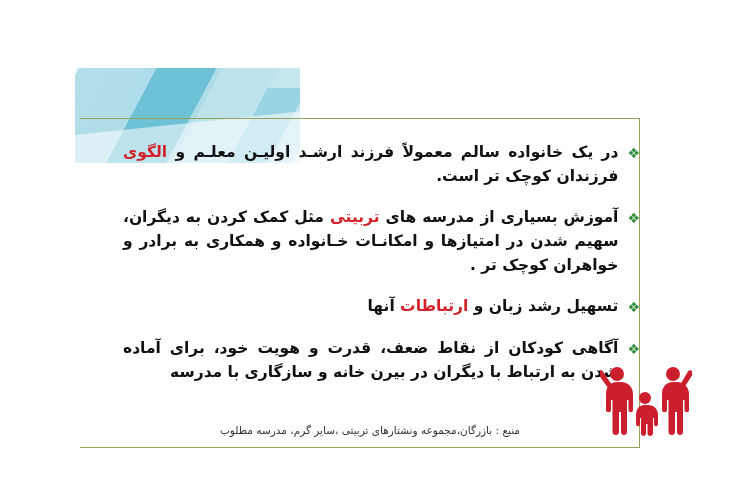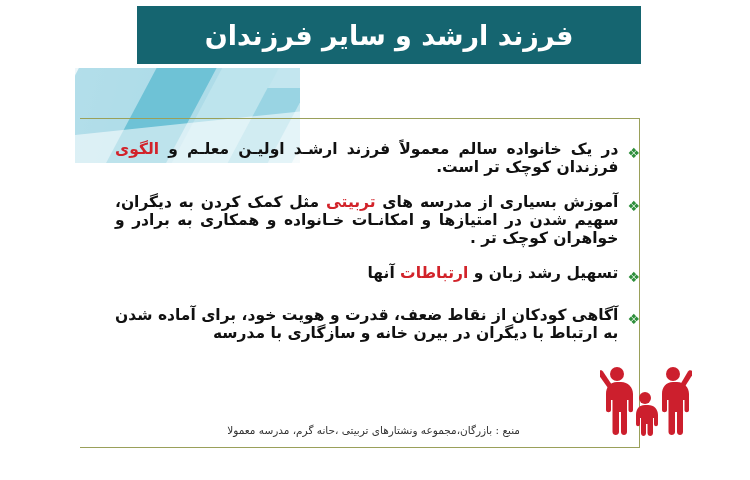--- a/index.html
+++ b/index.html
@@ -130,23 +130,24 @@
     font-size: 14px;
     line-height: 24px;
     margin-left: 9px;
     margin-top: 1px;
   }
   .bullet-text {
     flex: 1 1 auto;
     color: #111111;
     font-size: 15.5px;
     font-weight: bold;
-    line-height: 18px;
+    line-height: 24px;
     text-align: justify;
     text-align-last: right;
+    margin-left: 8px;
   }
   .bullet-text.center-last {
     text-align: right;
   }
   .hl {
     color: #d2232a;
   }
 
   
   .source-line {
@@ -176,23 +177,20 @@
     font-size: 9px;
     color: #c8c8c8;
     direction: rtl;
   }
 </style>
 </head>
 <body>
 
 <div class="slide">
 
-  <div class="title-bar">
-    <div class="title-text">فرزند ارشد و سایر فرزندان</div>
-  </div>
 
   <div class="ribbon-wrap">
     <div class="ribbon-bg"></div>
     <div class="rb1"></div>
     <div class="rb2"></div>
     <div class="rb3"></div>
     <div class="rb4"></div>
     <div class="rb5"></div>
   </div>
 
@@ -215,21 +213,21 @@
       <span class="bullet-text center-last"><span>تسهیل رشد زبان و </span><span class="hl">ارتباطات</span><span> آنها</span></span>
     </div>
 
     <div class="bullet-row">
       <span class="bullet-mark">❖</span>
       <span class="bullet-text">آگاهی کودکان از نقاط ضعف، قدرت و هویت خود، برای آماده شدن به ارتباط با دیگران در بیرن خانه و سازگاری با مدرسه</span>
     </div>
 
   </div>
 
-  <div class="source-line">منبع : بازرگان،مجموعه ونشتارهای تربیتی ،حانه گرم، مدرسه معمولا</div>
+  <div class="source-line">منبع : بازرگان،مجموعه ونشتارهای تربیتی ،سایر گرم، مدرسه مطلوب</div>
 
   <svg class="family-logo" viewBox="0 0 92 80">
 
     <g fill="#cc1f2d">
       <circle cx="17" cy="16" r="7"></circle>
       <path d="M17 24 C10 24 6 29 6 36 L6 52 C6 55 11 55 11 52 L11 42 L12.5 42 L12.5 74 C12.5 78 19 78 19 74 L19 54 L21 54 L21 74 C21 78 27 78 27 74 L27 42 L28.5 42 L28.5 52 C28.5 55 33 55 33 52 L33 36 C33 29 28 24 21 24 Z"></path>
       <path d="M8 30 L-2 16 C-3.5 13.5 1 10.5 3 13.5 L12 27 Z"></path>
     </g>
 
     <g fill="#cc1f2d">

